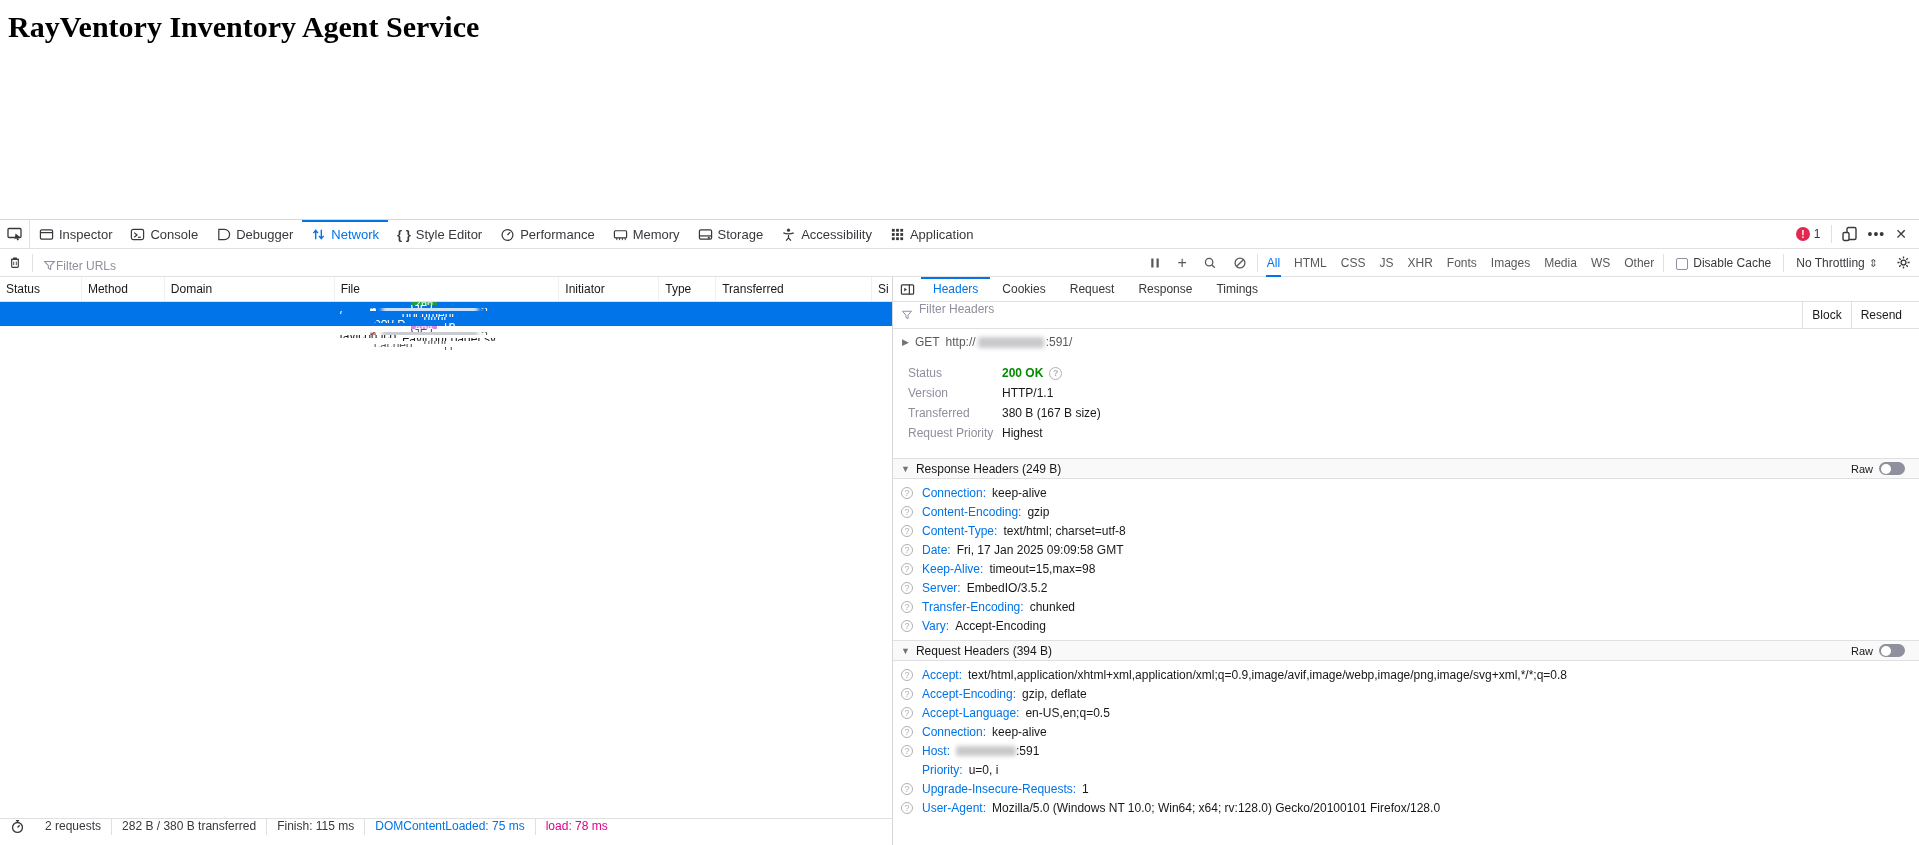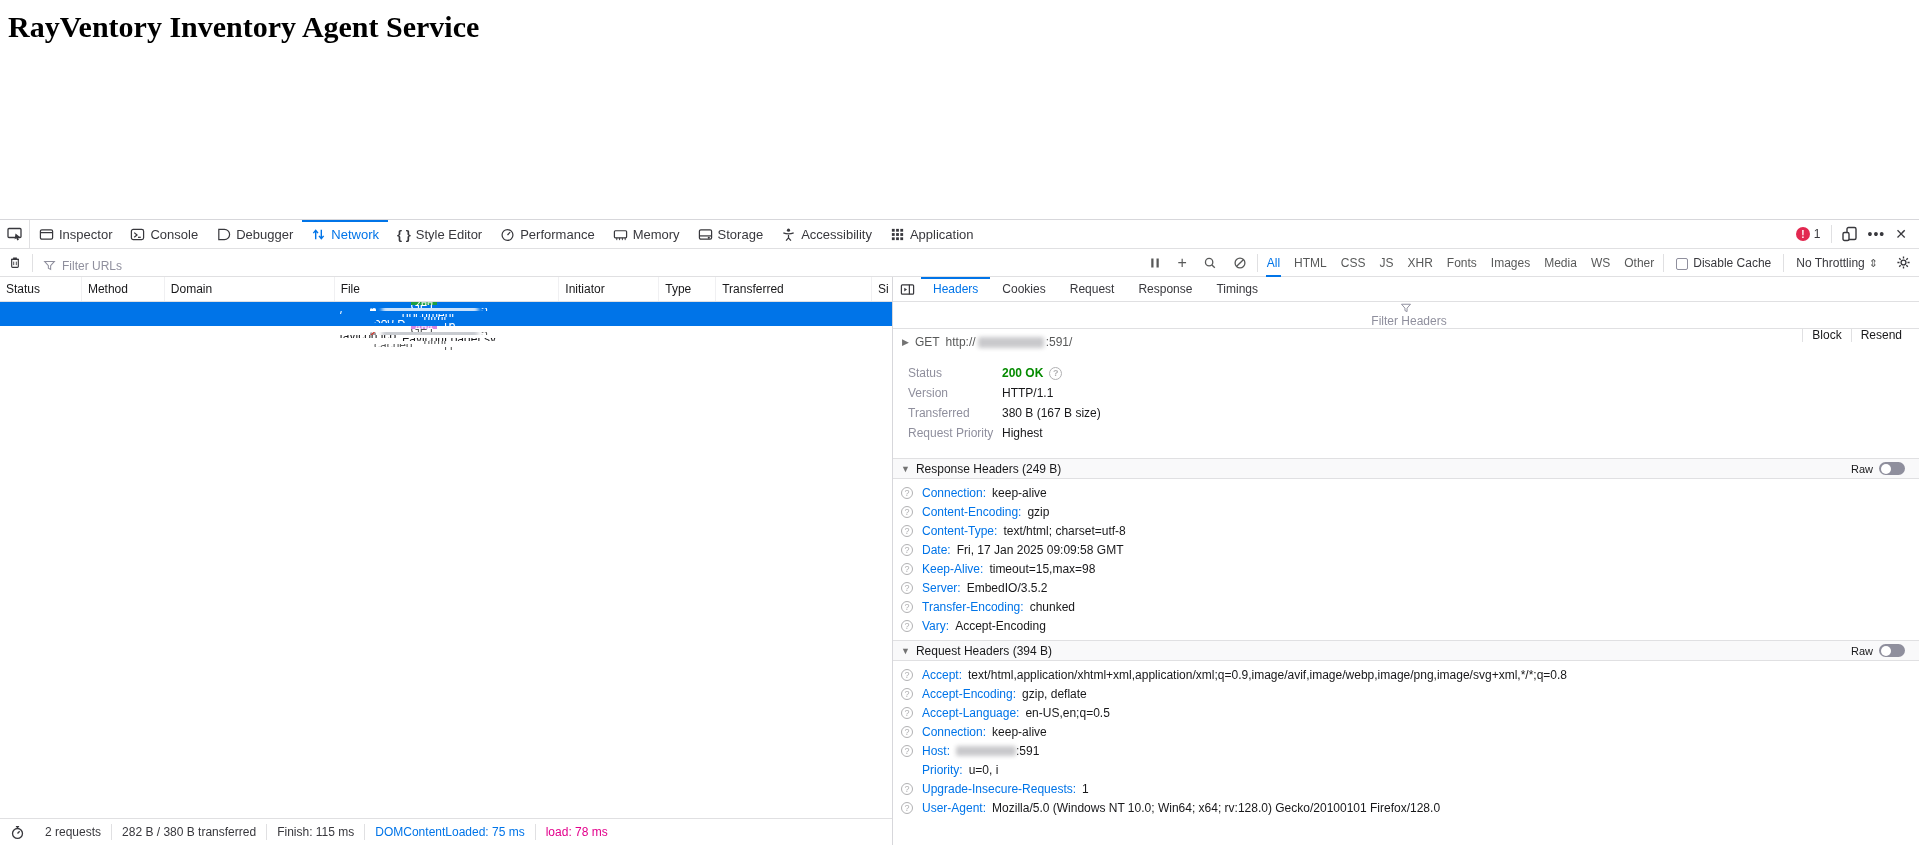--- a/index.html
+++ b/index.html
@@ -27,21 +27,21 @@
   .err-dot { width:14px; height:14px; border-radius:50%; background:#e22850; color:#fff; font-size:10px; font-weight:bold;
              display:flex; align-items:center; justify-content:center; }
   .tb-sep { width:1px; height:18px; background:#e0e0e2; }
   .meatballs { font-size:14px; letter-spacing:1px; color:#38383d; }
   .close-x { font-size:14px; color:#38383d; }
   
   .net-toolbar { height:28px; border-bottom:1px solid #e0e0e2; display:flex; align-items:center; background:#fff; }
   .nt-left { display:flex; align-items:center; }
   .nt-btn { padding:0 8px; display:flex; align-items:center; }
   .nt-sep { width:1px; height:18px; background:#e0e0e2; margin:0 2px; }
-  .filter-urls { display:flex; align-items:center; gap:6px; color:#8f8f9d; padding-left:8px; min-width:300px;margin-top:6px; }
+  .filter-urls { display:flex; align-items:center; color:#8f8f9d; padding-left:8px; min-width:300px;margin-top:6px; }
   .nt-right { margin-left:auto; display:flex; align-items:center; }
   .type-pill { padding:0 7px; height:28px; display:flex; align-items:center; color:#585959; position:relative; }
   .type-pill.active { color:#0074e8; }
   .type-pill.active::after { content:""; position:absolute; left:6px; right:6px; bottom:0; height:2px; background:#0074e8; }
   .chk { width:12px; height:12px; border:1px solid #8f8f9d; border-radius:2px; background:#fff; margin-right:5px; }
   .cache-box, .throttle-box { display:flex; align-items:flex-end; padding:0 10px; color:#38383d; }
   .updown { font-size:11px; color:#585959; margin-left:4px; }
   
   .net-body { display:flex; height:568px; }
   .left-col { width:893px; border-right:1px solid #d7d7db; display:flex; flex-direction:column; }
@@ -55,33 +55,33 @@
   .row.plain { color:#18181a; }
   .badge { font-family:"DejaVu Sans Mono",monospace; font-size:10px; color:#fff; border-radius:3px; padding:1px 4px; }
   .badge.ok  { background:#1d9e42; }
   .badge.err { background:#d583e0; }
   .blurbox { display:inline-block; width:96px; height:12px; border-radius:2px; filter:blur(2px); margin:0 3px; }
   .row.selected .blurbox { background:rgba(255,255,255,.8); }
   .row.plain .blurbox { background:#c9ccd1; }
   .init-link { text-decoration:underline; }
   .tbl-fill { flex:1; background:#fff; }
   
-  .statusbar { height:27px; border-top:1px solid #e0e0e2; display:flex; align-items:center; color:#38383d; }
+  .statusbar { height:27px; border-top:1px solid #e0e0e2; display:flex; align-items:flex-start; color:#38383d; }
   .sb-item { padding:0 10px; display:flex; align-items:center; gap:6px; white-space:nowrap; }
   .sb-sep { width:1px; height:16px; background:#e0e0e2; }
   .sb-dcl { color:#0074e8; }
   .sb-load { color:#e3008c; }
   
   .details { flex:1; display:flex; flex-direction:column; overflow:hidden; }
   .det-tabs { height:25px; border-bottom:1px solid #e0e0e2; display:flex; align-items:stretch; }
   .dock-btn { width:28px; display:flex; align-items:center; justify-content:center; }
   .det-tab { padding:0 12px; display:flex; align-items:center; color:#38383d; position:relative; font-size:12px; }
   .det-tab.active { color:#0074e8; }
   .det-tab.active::before { content:""; position:absolute; left:0; top:0; right:0; height:2px; background:#0074e8; }
-  .det-filter { height:27px; border-bottom:1px solid #e0e0e2; display:flex; align-items:center; padding:0 8px;flex-direction:column; }
+  .det-filter { height:27px; border-bottom:1px solid #e0e0e2; display:flex; padding:0 8px; }
   .det-filter .ph { color:#8f8f9d; margin-left:6px; }
   .det-filter-right { margin-left:auto; display:flex; align-items:center; height:100%; }
   .df-btn { padding:0 9px; height:100%; display:flex; align-items:center; border-left:1px solid #e0e0e2; color:#18181a; }
   .url-row { height:26px; display:flex; align-items:center; padding:0 9px; color:#585959; gap:6px; }
   .twisty { color:#737373; font-size:9px; }
   .url-blur { display:inline-block; width:66px; height:11px; background:#c9c9cc; border-radius:2px; filter:blur(2px); margin:0 2px; }
   .summary { padding:8px 0 0 15px; }
   .sum-row { height:20px; display:flex; align-items:center; }
   .sum-label { width:94px; color:#8f8f9d; }
   .sum-val { color:#18181a; display:flex; align-items:center; gap:6px; }

